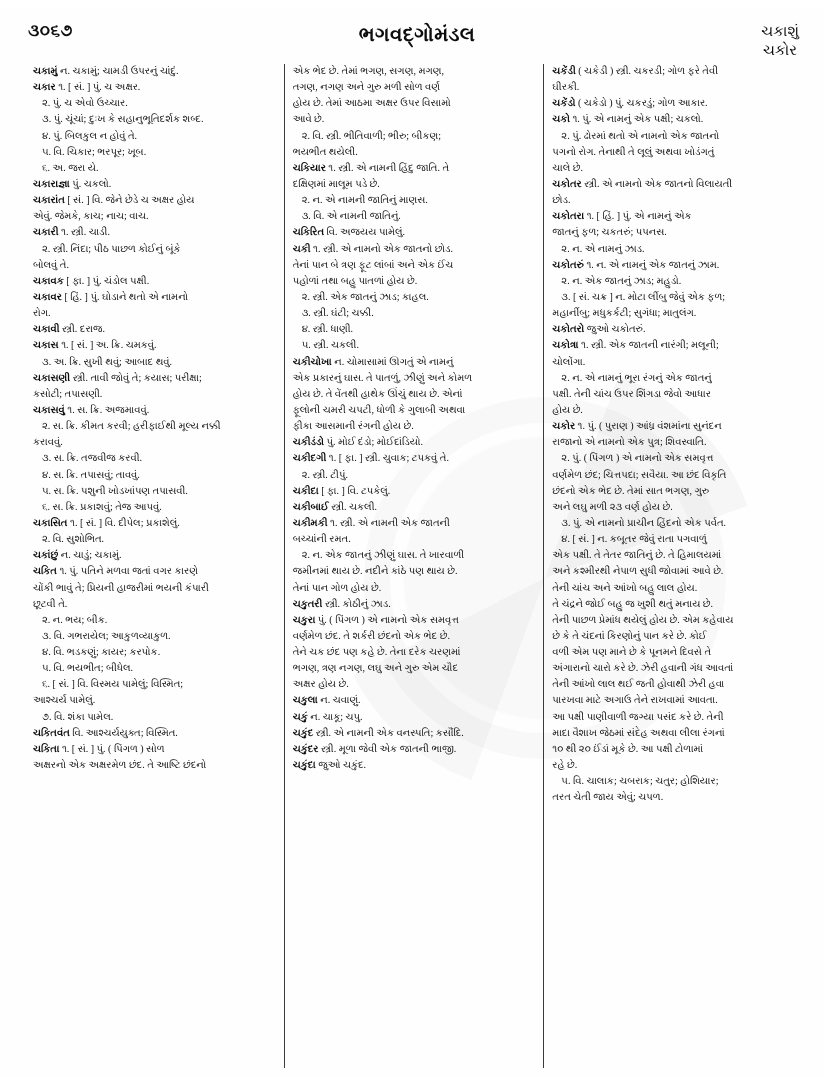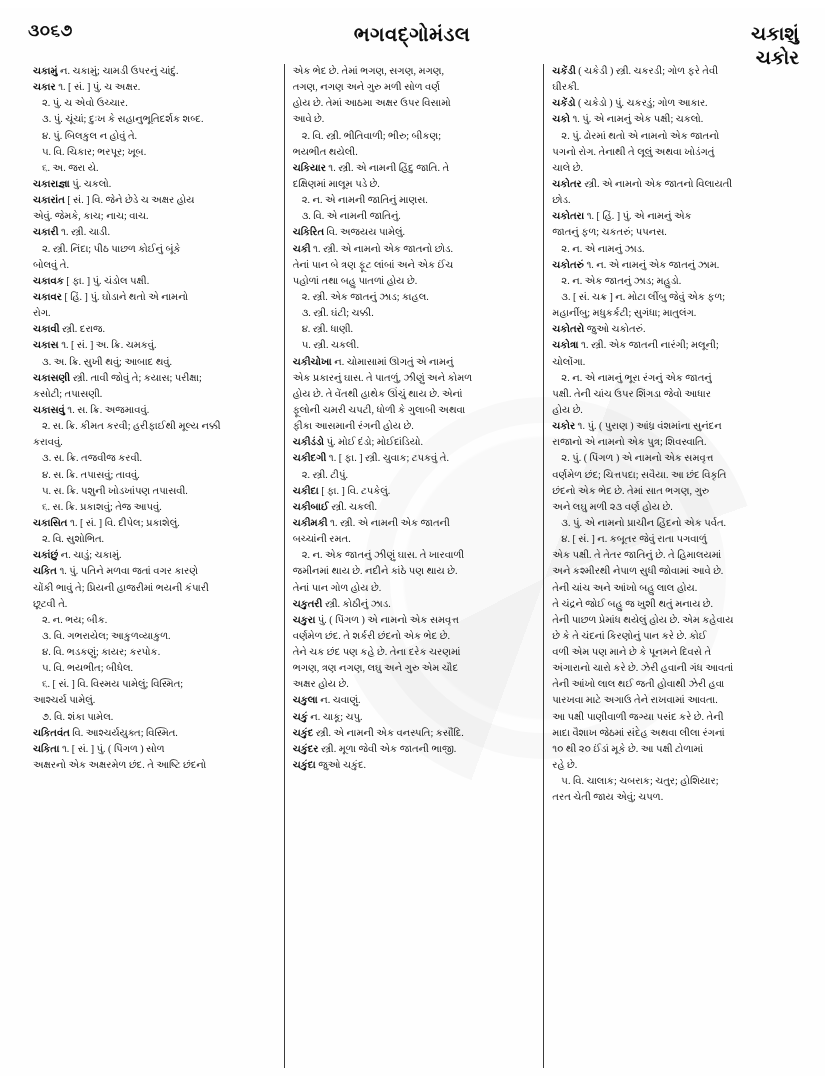--- a/index.html
+++ b/index.html
@@ -62,23 +62,23 @@
     letter-spacing: 0.5px;
     line-height: 1.1;
   }
   .book-title {
     font-size: 20px;
     font-weight: bold;
     letter-spacing: 0.3px;
     margin-top: 1px;
   }
   .running-heads {
-    text-align: right;
-    font-size: 19px;
-    font-weight: bold;
+    text-align: center;
+    font-size: 15px;
+    font-weight: normal;
     line-height: 1.25;
   }
 
   #columns {
     position: relative;
     z-index: 2;
     display: flex;
     padding: 10px 22px 8px 24px;
     box-sizing: border-box;
     height: 1022px;

